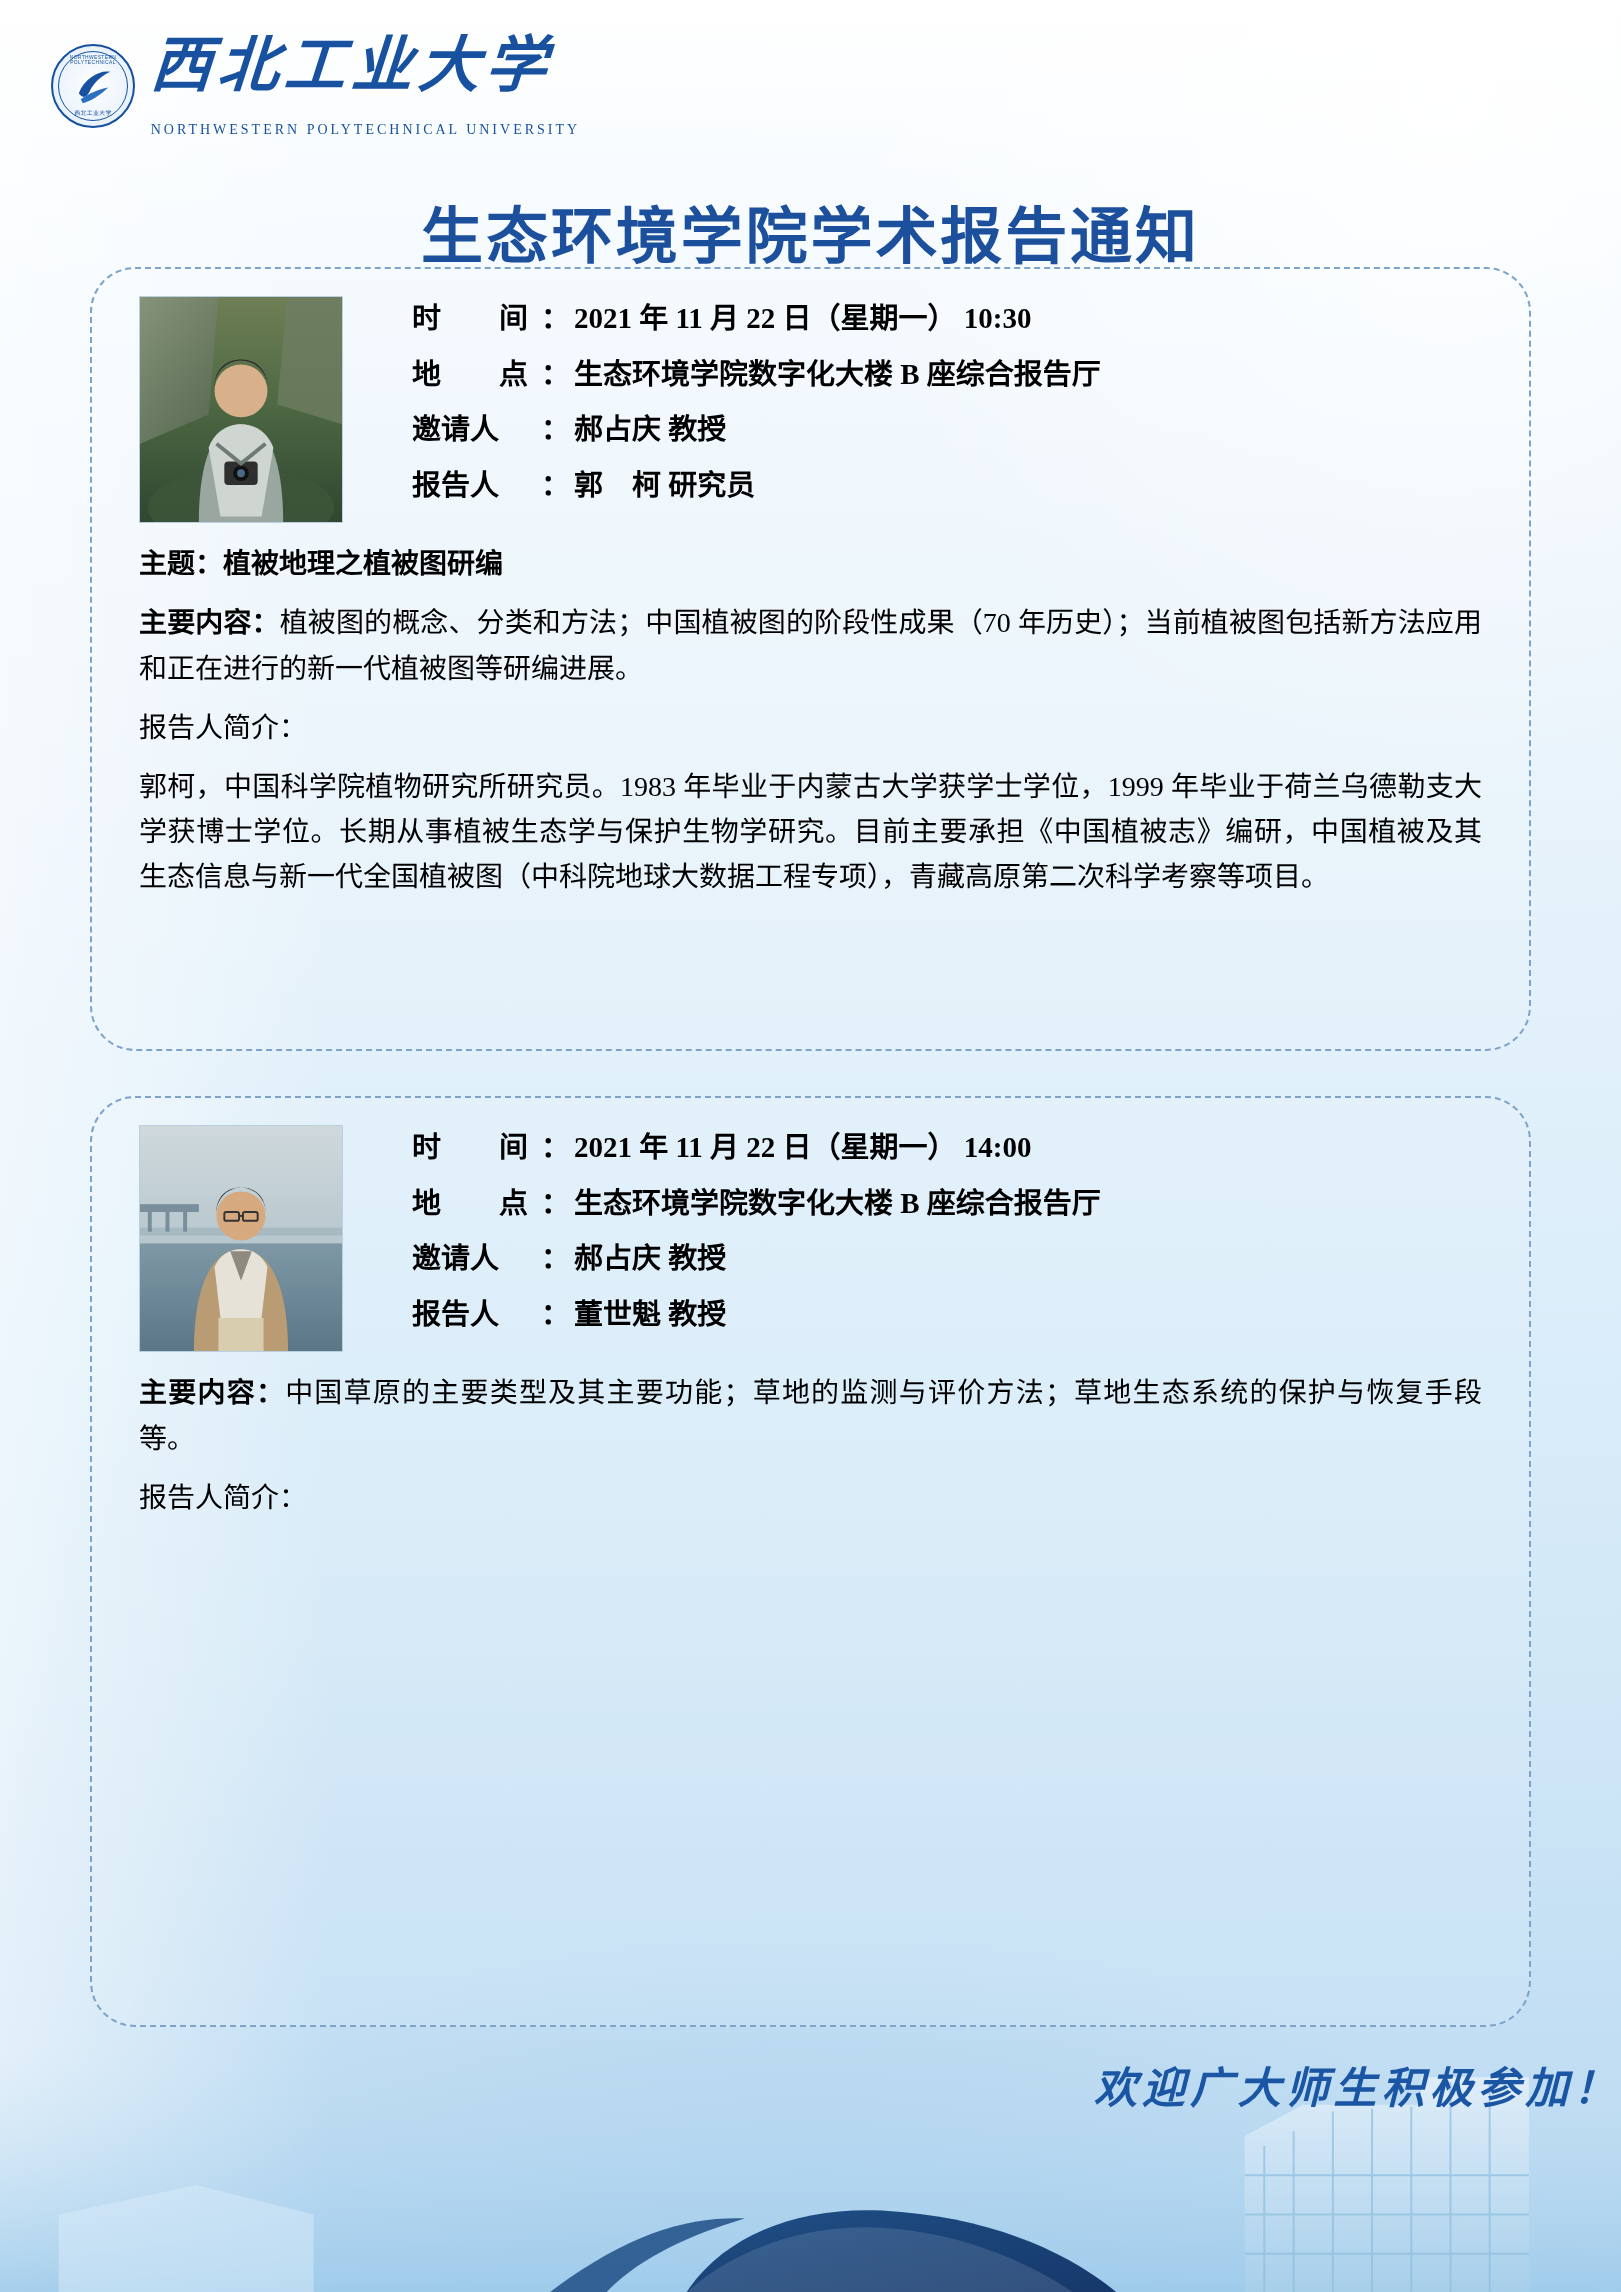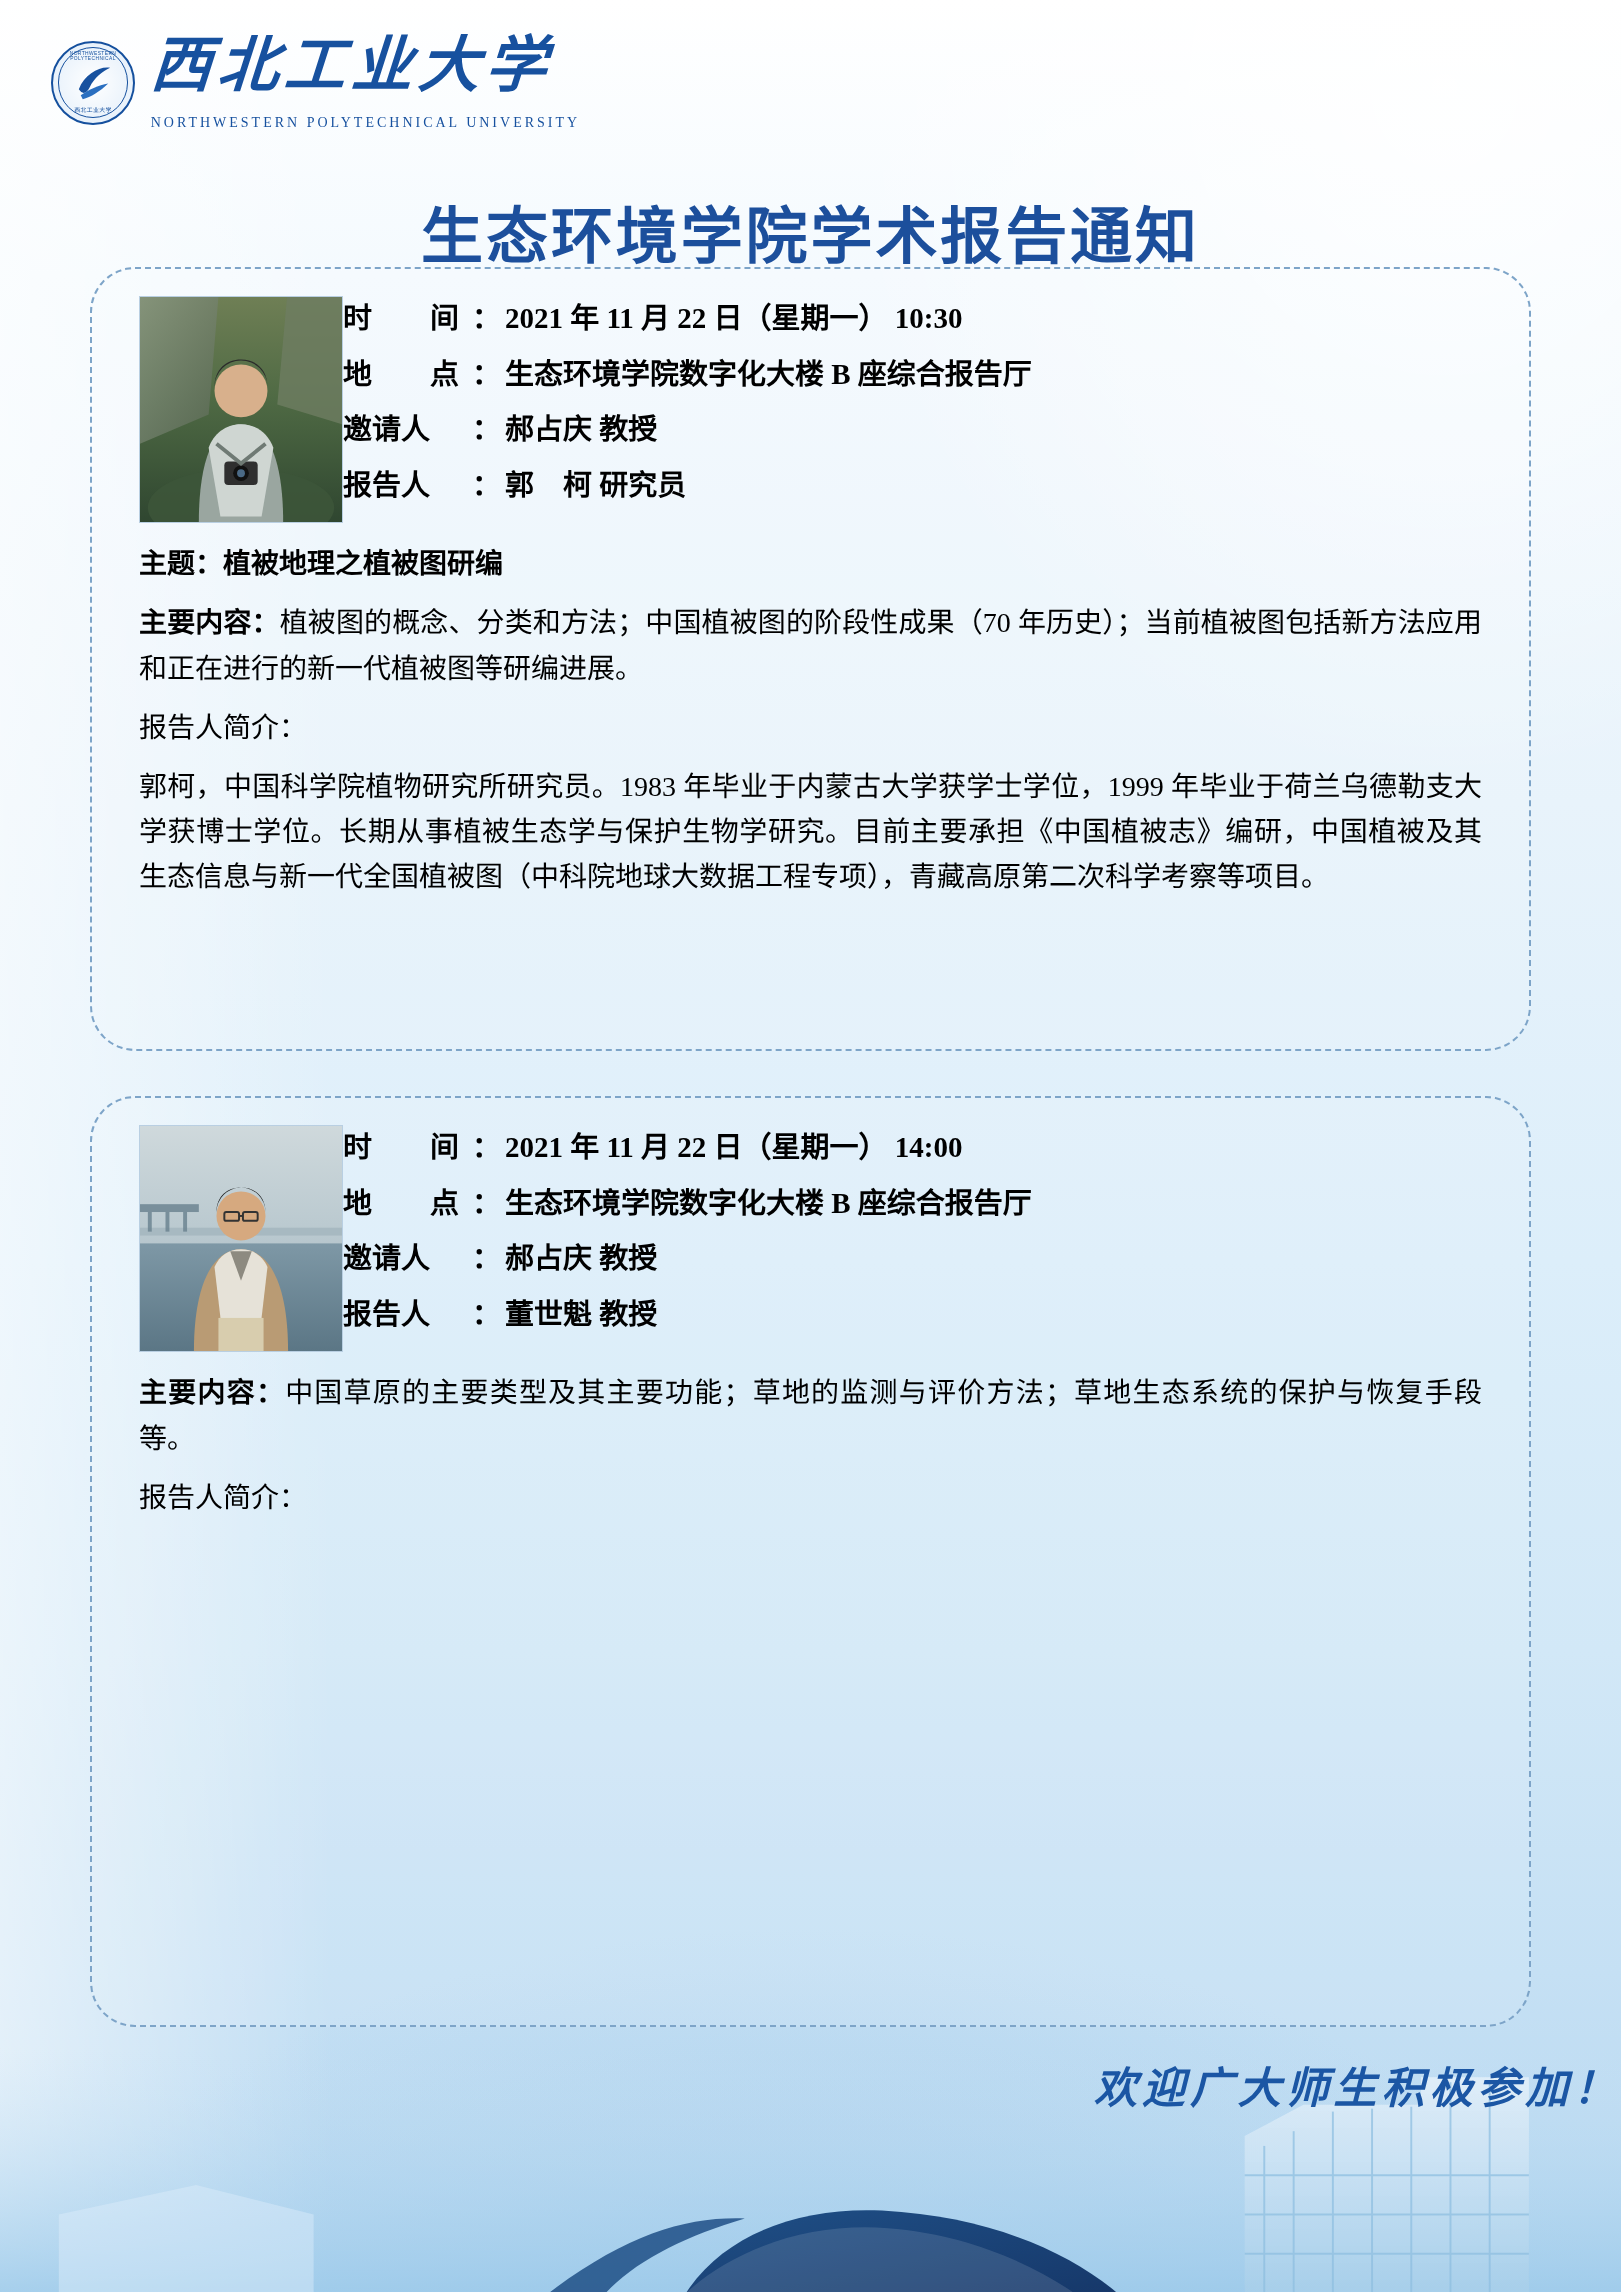--- a/index.html
+++ b/index.html
@@ -97,21 +97,21 @@
     font-family: "Liberation Serif", serif;
     font-size: 61px;
     font-weight: bold;
     color: #17519f;
     letter-spacing: 5.9px;
     font-style: italic;
     transform: skewX(-4deg);
     white-space: nowrap;
   }
   .logo-en {
-    margin-top: 20px;
+    margin-top: 27px;
     font-family: "Liberation Serif", serif;
     font-size: 14px;
     color: #17519f;
     letter-spacing: 3px;
     white-space: nowrap;
     text-align: center;
   }
 
   
   .main-title {
@@ -143,20 +143,21 @@
   #card-2 { top: 1096px; height: 931px; }
 
   .card-inner {
     position: relative;
     padding: 27.4px 47px 19.6px 47px;
   }
 
   .top-row {
     display: flex;
     align-items: flex-start;
+    gap: 69px;
   }
   .photo {
     width: 202px;
     height: 225px;
     flex: 0 0 auto;
     border: 1px solid #b9cfe2;
     overflow: hidden;
     position: relative;
   }
   .photo svg { display: block; width: 100%; height: 100%; }

